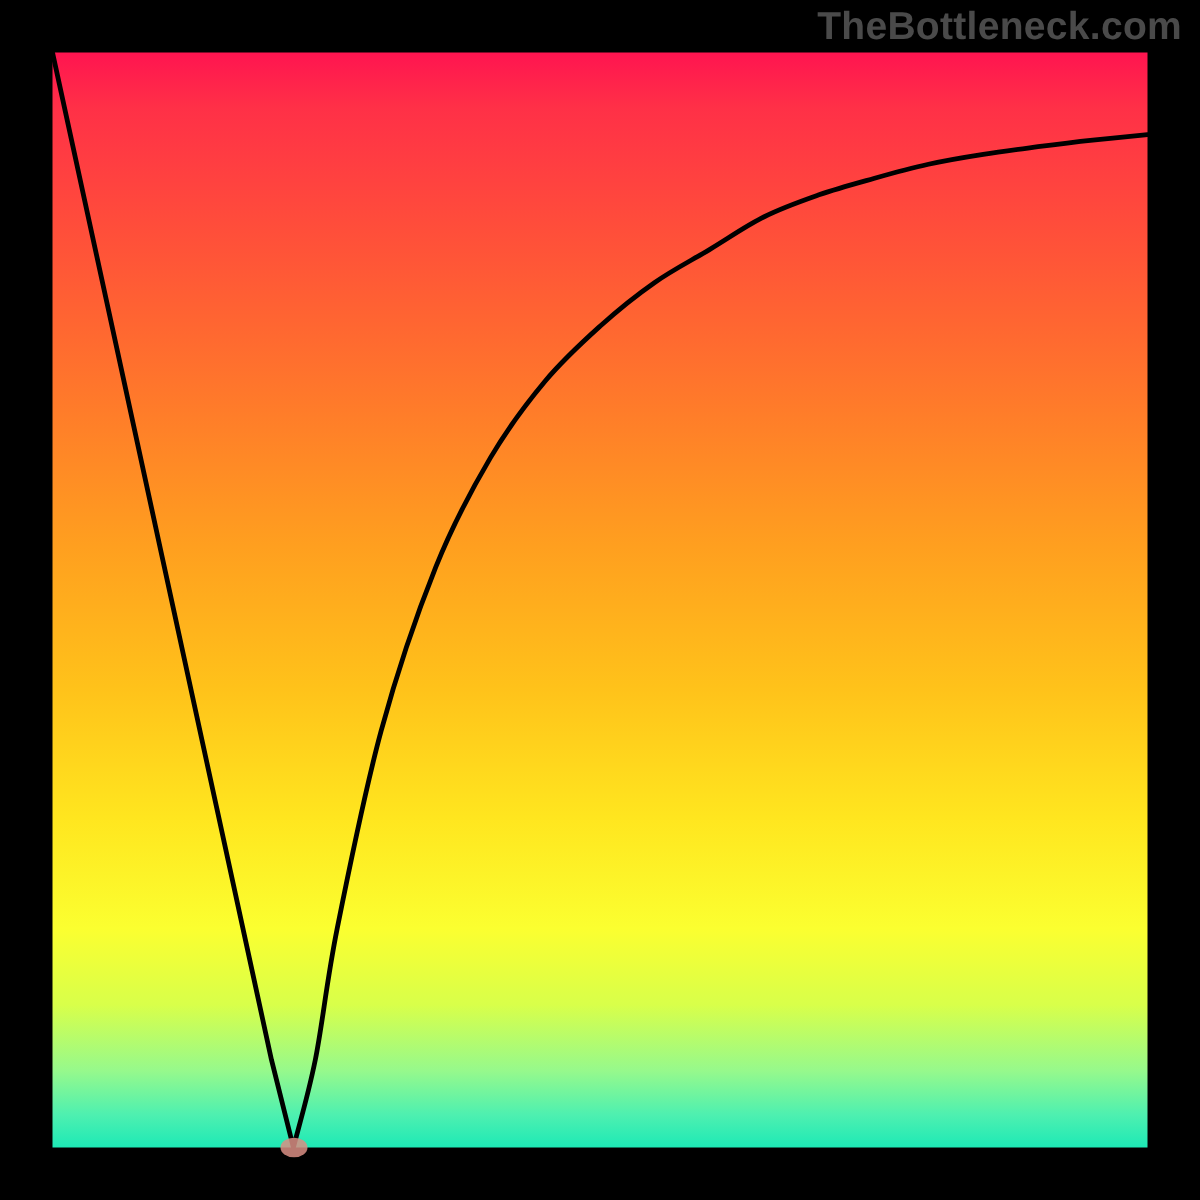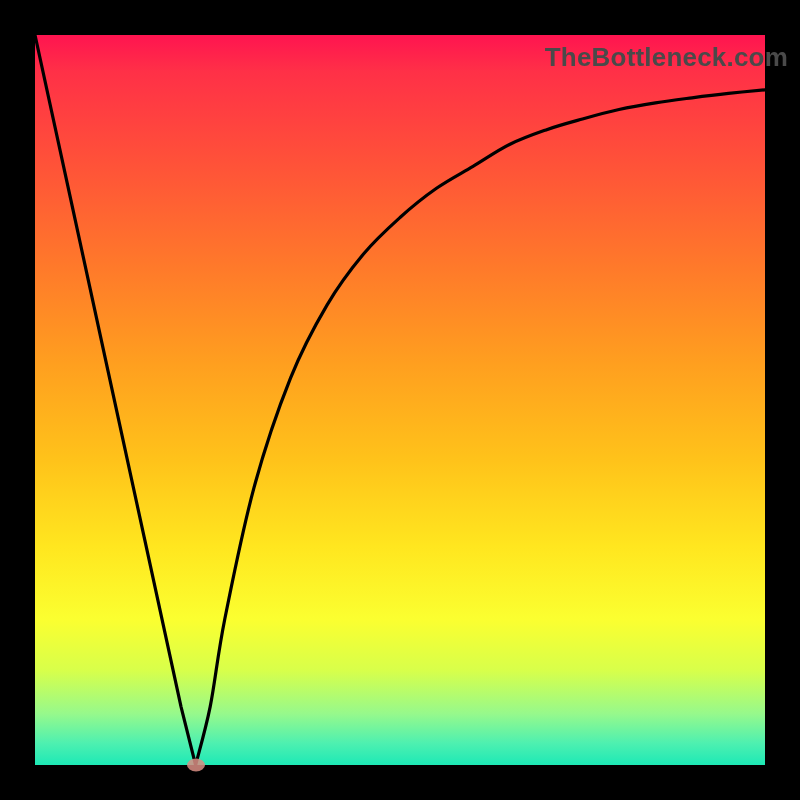--- a/index.html
+++ b/index.html
@@ -19,21 +19,20 @@
   }
   .watermark {
     position: absolute;
     top: 2px;
     right: 12px;
     font-size: 26px;
     font-weight: 600;
     color: #4a4a4a;
     letter-spacing: 0.2px;
     z-index: 5;
-    margin-top: 40px;
   }
   .plot-area {
     position: absolute;
     left: 35px;
     top: 35px;
     width: 730px;
     height: 730px;
     
     background: linear-gradient(to bottom,
       #ff1450 0%,

